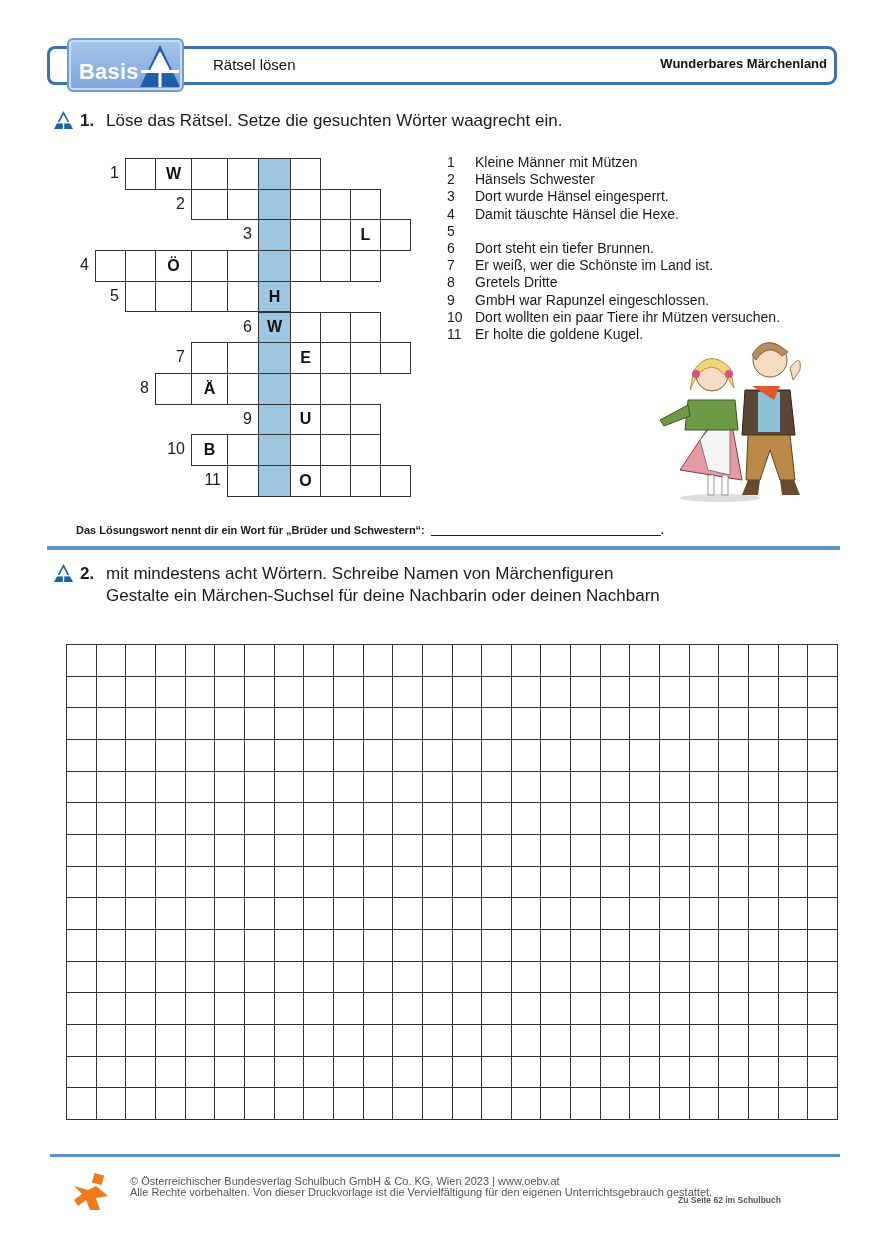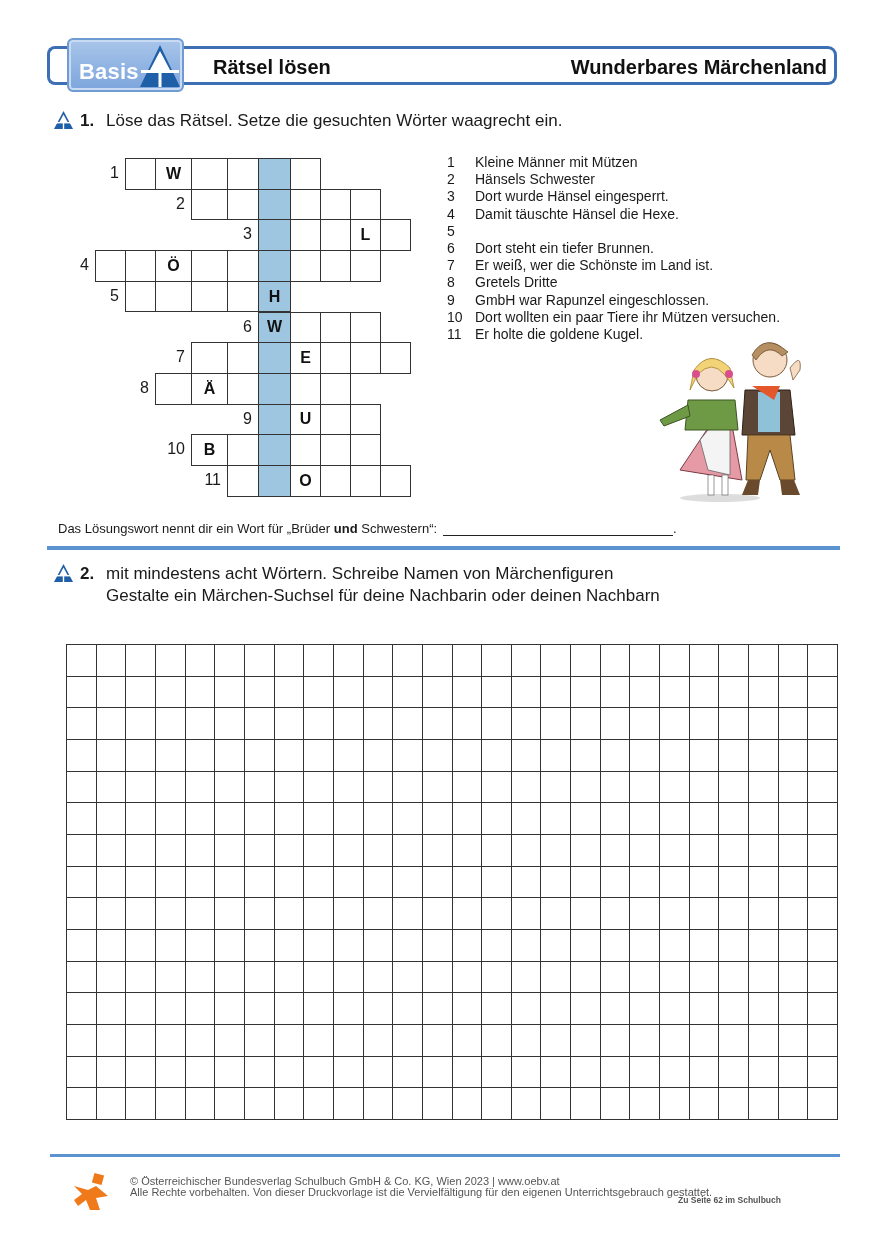--- a/index.html
+++ b/index.html
@@ -11,22 +11,22 @@
     border: 3px solid #3d6fb5; border-right: none; border-radius: 8px 0 0 8px; }
   .hdr-frame { position: absolute; left: 176px; top: 46px; width: 661px; height: 39px;
     border: 3px solid #3d6fb5; border-left: none; border-radius: 0 9px 9px 0; }
   .basis-badge { position: absolute; left: 67px; top: 38px; width: 117px; height: 54px;
     border-radius: 6px; border: 2px solid #6f9bd4;
     background: linear-gradient(#a9c6ea 0%, #8fb3e2 55%, #7ea6dc 100%);
     box-shadow: inset 0 0 0 2px #c9dbf2; }
   .basis-text { position: absolute; left: 10px; top: 19px; font-size: 22px; font-weight: bold;
     color: #ffffff; letter-spacing: 0.2px; }
   .basis-tri { position: absolute; left: 70px; top: 4px; width: 42px; height: 44px; }
-  .hdr-title-left { position: absolute; left: 213px; top: 56px; font-size: 20px; font-weight: bold; color: #111; }
-  .hdr-title-right { position: absolute; right: 63px; top: 56px; font-size: 20px; font-weight: bold; color: #111; }
+  .hdr-title-left { position: absolute; left: 213px; top: 56px; font-size: 15px; font-weight: normal; color: #111; }
+  .hdr-title-right { position: absolute; right: 63px; top: 56px; font-size: 13px; font-weight: bold; color: #111; }
 
   
   .task { position: absolute; left: 54px; font-size: 17px; color: #1a1a1a; line-height: 21px; }
   .task-icon { position: absolute; left: 0; top: 1px; width: 19px; height: 18px; }
   .task-num { position: absolute; left: 26px; top: 0; font-weight: bold; }
   .task-text { position: absolute; left: 52px; top: 0; white-space: nowrap; }
 
   
   .cw { position: absolute; left: 0; top: 0; }
   .cw-cell { position: absolute; width: 31px; height: 31px; border: 1px solid #333; background: #fff;
@@ -35,21 +35,21 @@
   .cw-num { position: absolute; font-size: 16px; color: #1a1a1a; text-align: right; width: 24px; }
 
   
   .clues { position: absolute; left: 447px; top: 154px; font-size: 14px; line-height: 17.2px; color: #1a1a1a; }
   .clue { display: flex; white-space: nowrap; }
   .clue-n { width: 28px; }
 
   
   .illus { position: absolute; left: 650px; top: 330px; width: 165px; height: 175px; }
 
-  .solution-line { position: absolute; left: 58px; top: 518px; font-size: 13px; white-space: nowrap; }
+  .solution-line { position: absolute; left: 76px; top: 518px; font-size: 11px; white-space: nowrap; font-weight: bold; }
   .solution-blank { display: inline-block; width: 230px; border-bottom: 1.5px solid #222; height: 18px; vertical-align: bottom; margin-left: 6px; }
 
   .divider { position: absolute; left: 47px; width: 793px; height: 4px; background: #5b93d1; }
 
   .task2-text { position: absolute; left: 106px; top: 563px; font-size: 17px; line-height: 21.5px; color: #1a1a1a; }
 
   
   .big-grid { position: absolute; left: 66px; top: 644px; width: 772px; height: 476px;
     display: grid; grid-template-columns: repeat(26, 1fr); grid-template-rows: repeat(15, 1fr);
     border-top: 1.5px solid #333; border-left: 1.5px solid #333; }

